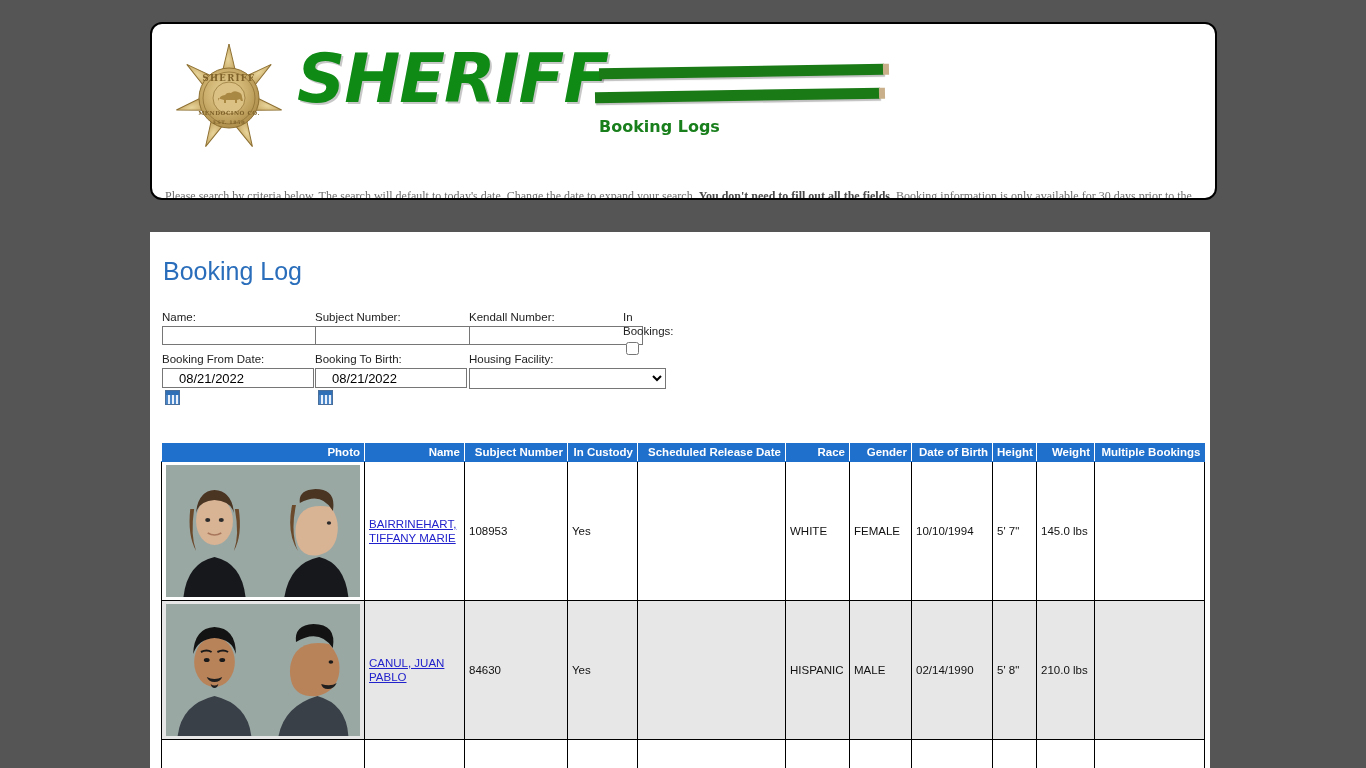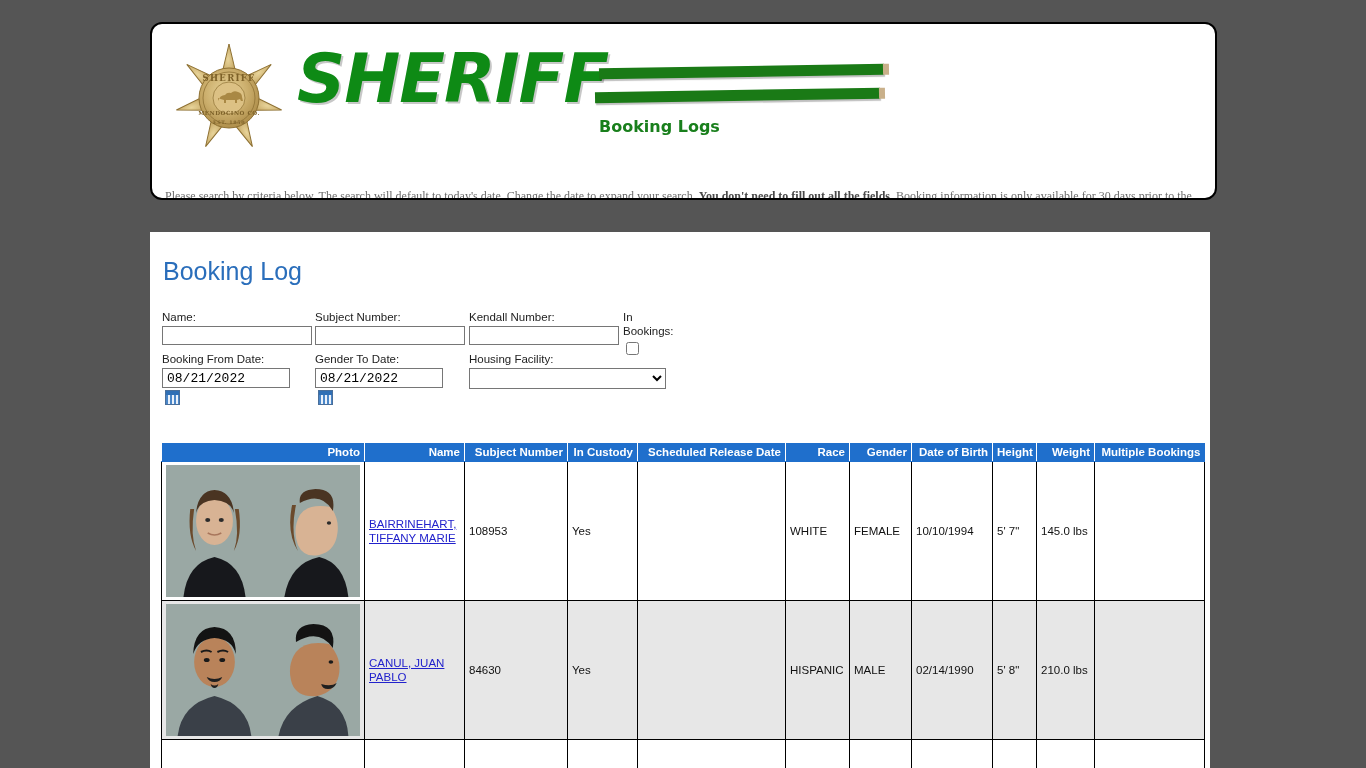--- a/index.html
+++ b/index.html
@@ -107,22 +107,22 @@
   .frow { position: relative; height: 37px; }
   .fgroup { position: absolute; top: 0; }
   .flabel {
     font-size: 11.5px; color: #222; display: block;
     line-height: 14px; margin-bottom: 2px;
     font-family: "Liberation Sans", sans-serif;
   }
   .finput {
     width: 140px; height: 17px;
     border: 1px solid #767676; background: #fff;
-    font-size: 12px; padding: 0 4px;
-    font-family: Liberation Mono, monospace;
+    font-size: 12px; padding: 0 16px;
+    font-family: Liberation Sans, sans-serif;
     box-sizing: content-box;
     vertical-align: middle;
   }
   .fdate { width: 118px; height: 18px; font-size: 13px; }
   .cal-icon {
     display: inline-block; vertical-align: middle;
     width: 15px; height: 15px; margin-left: 3px;
     background:
       linear-gradient(#2f6fb5,#2f6fb5) 0 0/100% 4px no-repeat,
       repeating-linear-gradient(90deg,#4a86c8 0 2px,#eaf1fa 2px 4px) 0 4px/100% 11px;
@@ -273,21 +273,21 @@
           <input class="fcheck" type="checkbox" style="">
         </div>
       </div>
 
       <div class="frow" style="margin-top:5px;">
         <div class="fgroup" style="left:0px;">
           <label class="flabel">Booking From Date:</label>
           <input class="finput fdate" type="text" value="08/21/2022" style=""><span class="cal-icon"></span>
         </div>
         <div class="fgroup" style="left:153px;">
-          <label class="flabel">Gender To Date:</label>
+          <label class="flabel">Booking To Birth:</label>
           <input class="finput fdate" type="text" value="08/21/2022" style=""><span class="cal-icon"></span>
         </div>
         <div class="fgroup" style="left:307px;">
           <label class="flabel">Housing Facility:</label>
           <select class="fselect">
             <option></option>
           </select>
         </div>
       </div>
     </div>

